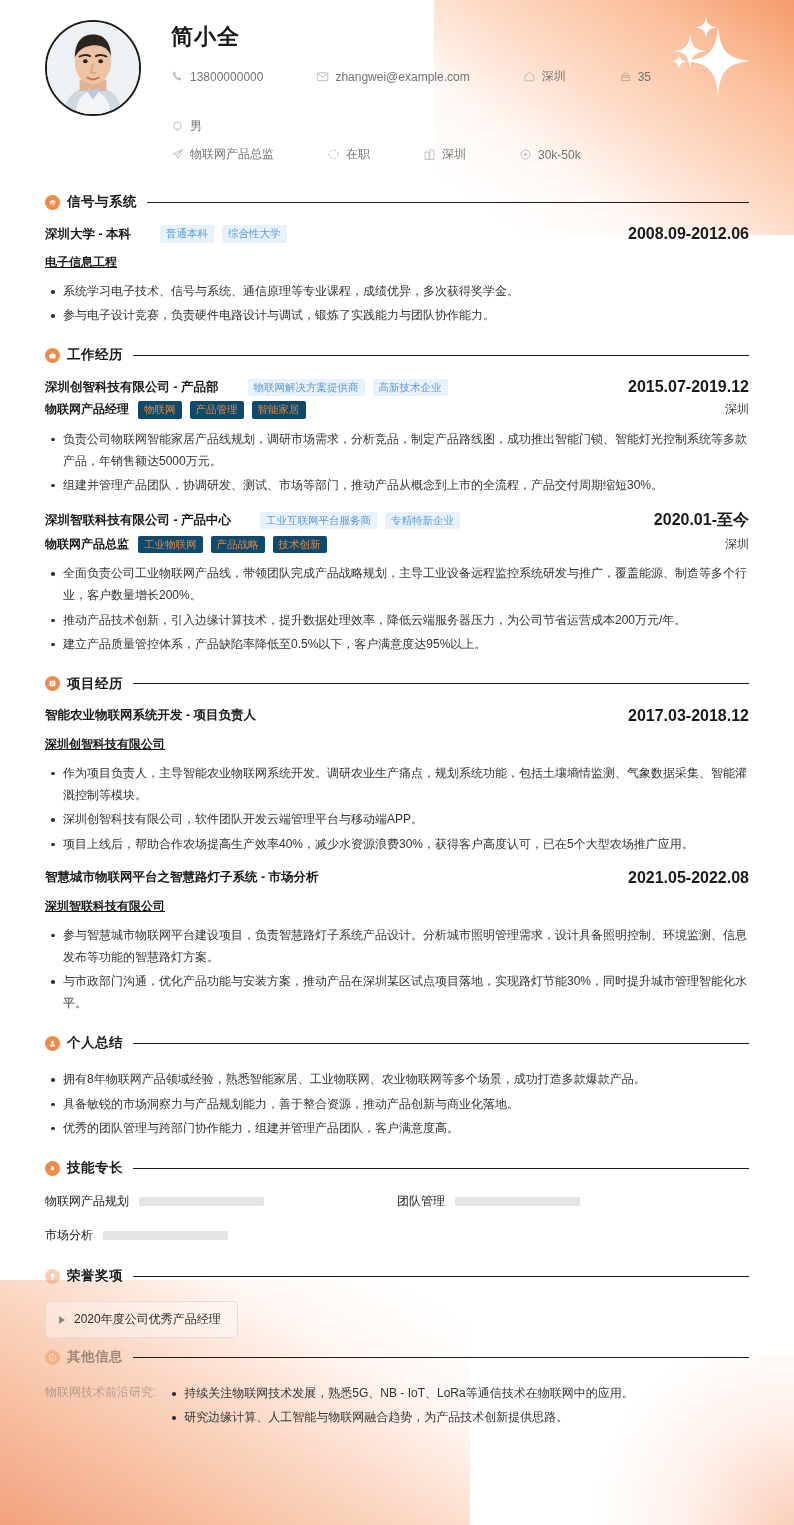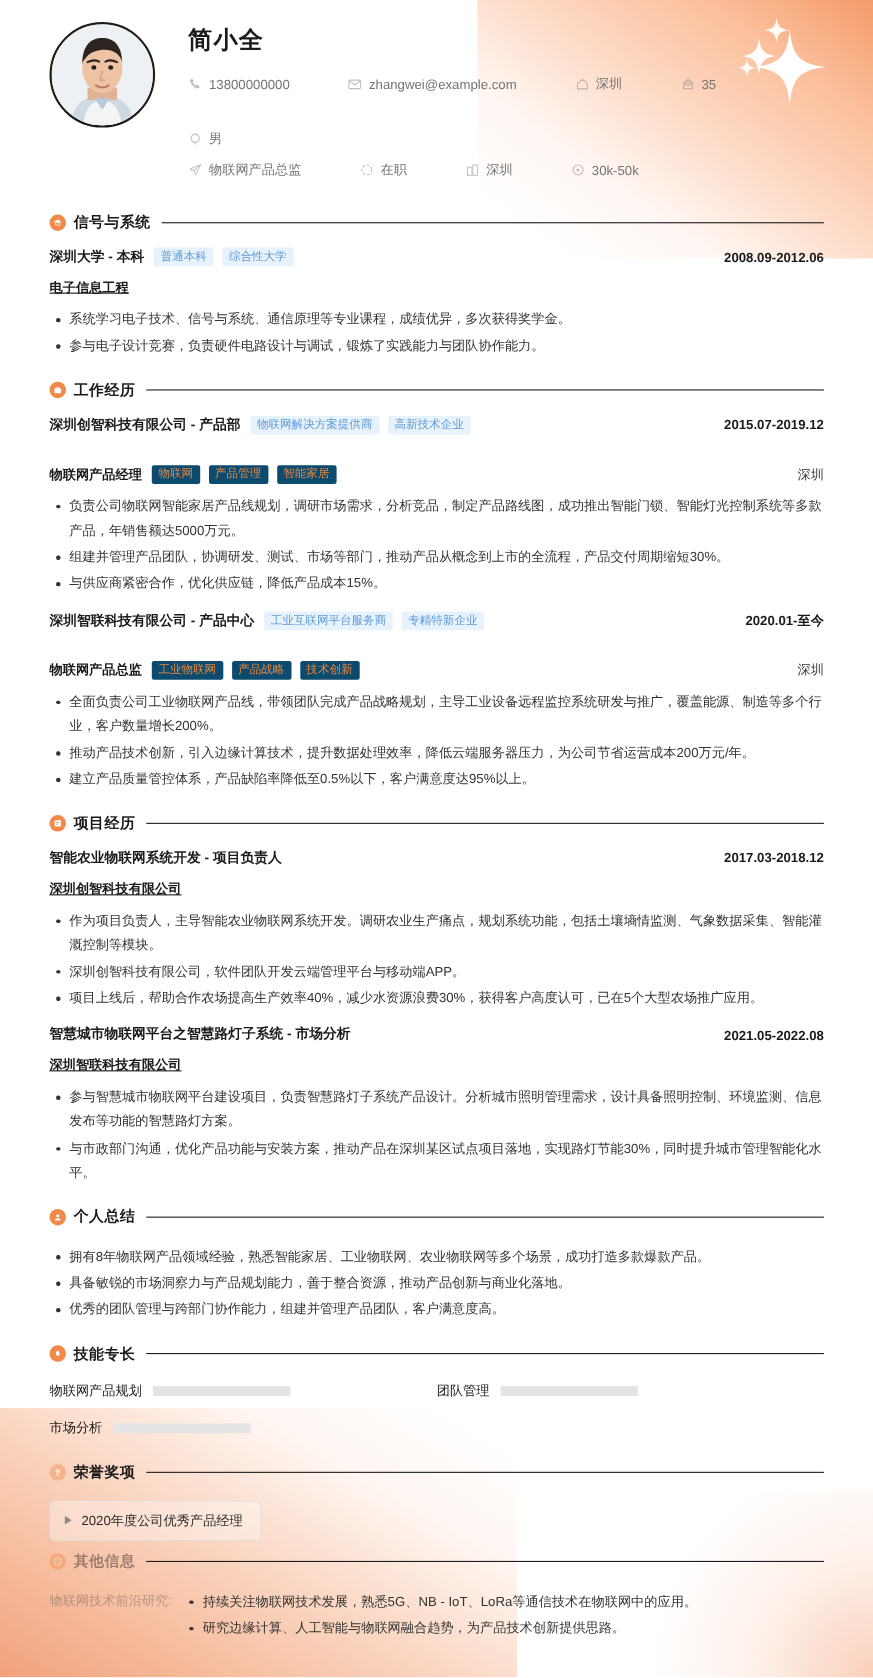--- a/index.html
+++ b/index.html
@@ -53,28 +53,28 @@
     width:15px; height:15px; border-radius:50%;
     background:#f08a4b; display:flex; align-items:center; justify-content:center;
     flex:0 0 15px; margin-right:7px;
   }
   .sec-badge svg { display:block; width:9px; height:9px; }
   .sec-title { font-size:13.5px; font-weight:bold; color:#1a1a1a; letter-spacing:.5px; white-space:nowrap; }
   .sec-rule { flex:1; height:1px; background:#1c1c1c; margin-left:10px; }
 
   
   .entry { margin-top:14px; }
-  .entry-top { display:flex; align-items:center; }
+  .entry-top { display:flex; align-items:center;gap:20px; }
   .entry-title { font-size:12.5px; font-weight:bold; color:#1a1a1a; white-space:nowrap; }
   .tags { display:flex; align-items:center; margin-left:9px; flex-wrap:wrap; }
   .tag { font-size:10.5px; padding:2px 6px; border-radius:2px; margin-right:8px; white-space:nowrap; line-height:1.25; }
   .tag.blue { background:#e8f2fd; color:#5b9bd5; }
   .tag.orange { background:#0c4a6e; color:#e8883f; }
-  .entry-right { margin-left:auto; font-size:12px; font-weight:bold; color:#1a1a1a; white-space:nowrap; padding-left:12px; }
-  .entry-sub { display:flex; align-items:flex-start; margin-top:28px; }
+  .entry-right { margin-left:auto; font-size:16px; font-weight:bold; color:#1a1a1a; white-space:nowrap; padding-left:12px; }
+  .entry-sub { display:flex; align-items:flex-start; margin-top:5px; }
   .sub-title { font-size:12px; font-weight:bold; color:#1a1a1a; white-space:nowrap; }
   .sub-right { margin-left:auto; font-size:12px; color:#3a3a3a; white-space:nowrap; }
   .plain-sub { margin-top:11px; font-size:12px; font-weight:bold; color:#1a1a1a;text-decoration:underline; }
 
   ul.bullets { list-style:none; margin-top:9px; }
   ul.bullets li {
     position:relative; padding-left:18px; font-size:12px; line-height:1.85;
     color:#333; margin-bottom:2px;
   }
   ul.bullets li::before {
@@ -295,21 +295,20 @@
           <span class="tags">
             <span class="tag orange">物联网</span>
             <span class="tag orange">产品管理</span>
             <span class="tag orange">智能家居</span>
           </span>
           <span class="sub-right">深圳</span>
         </div>
         <ul class="bullets">
           <li>负责公司物联网智能家居产品线规划，调研市场需求，分析竞品，制定产品路线图，成功推出智能门锁、智能灯光控制系统等多款产品，年销售额达5000万元。</li>
           <li>组建并管理产品团队，协调研发、测试、市场等部门，推动产品从概念到上市的全流程，产品交付周期缩短30%。</li>
-          <li>与供应商紧密合作，优化供应链，降低产品成本15%。</li>
         </ul>
       </div>
 
       <div class="entry">
         <div class="entry-top">
           <span class="entry-title">深圳智联科技有限公司 - 产品中心</span>
           <span class="tags">
             <span class="tag blue">工业互联网平台服务商</span>
             <span class="tag blue">专精特新企业</span>
           </span>

